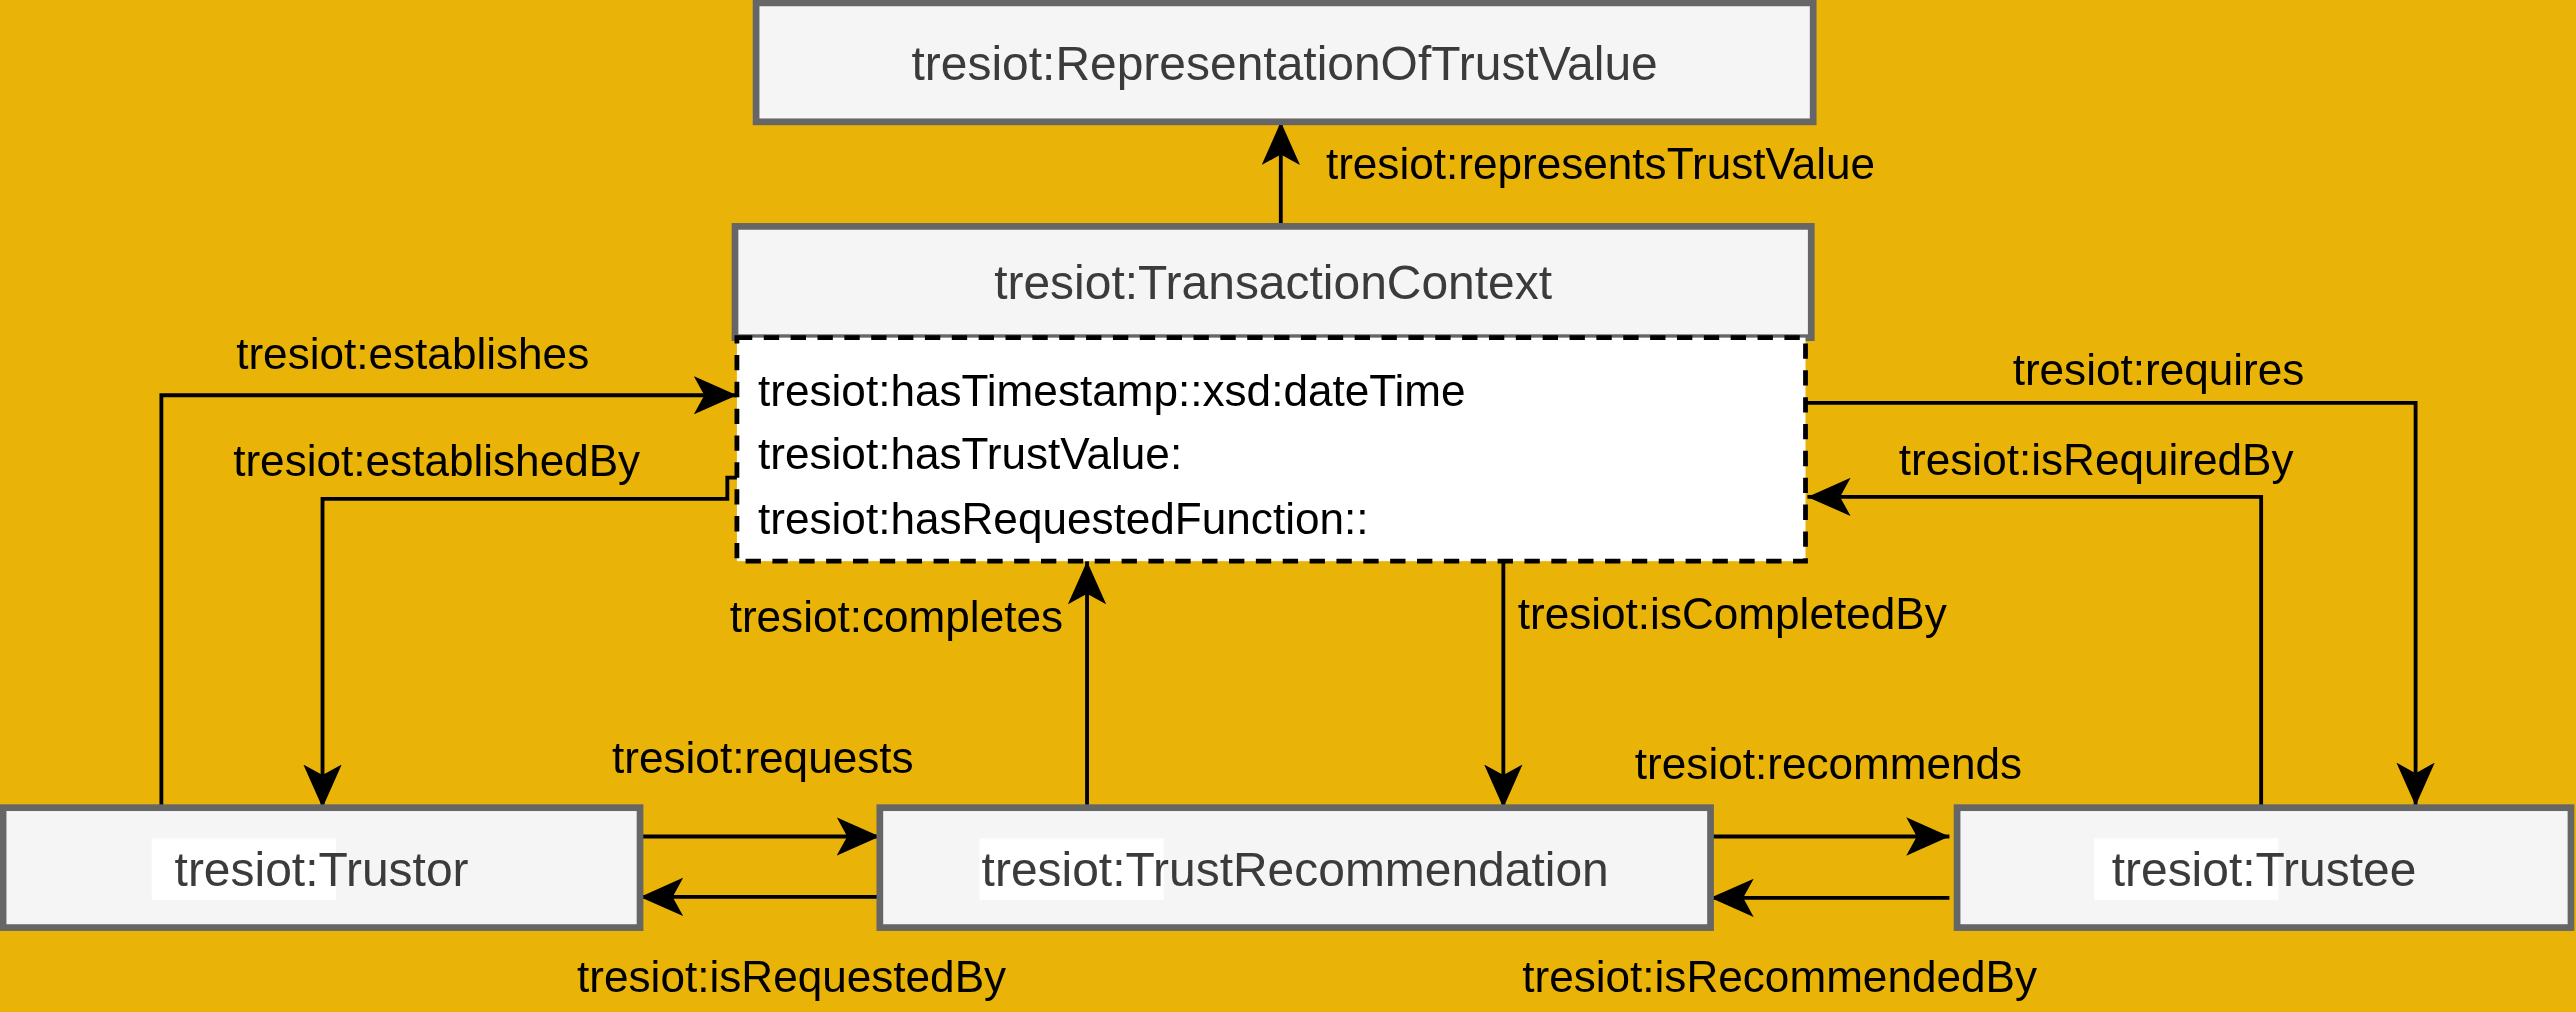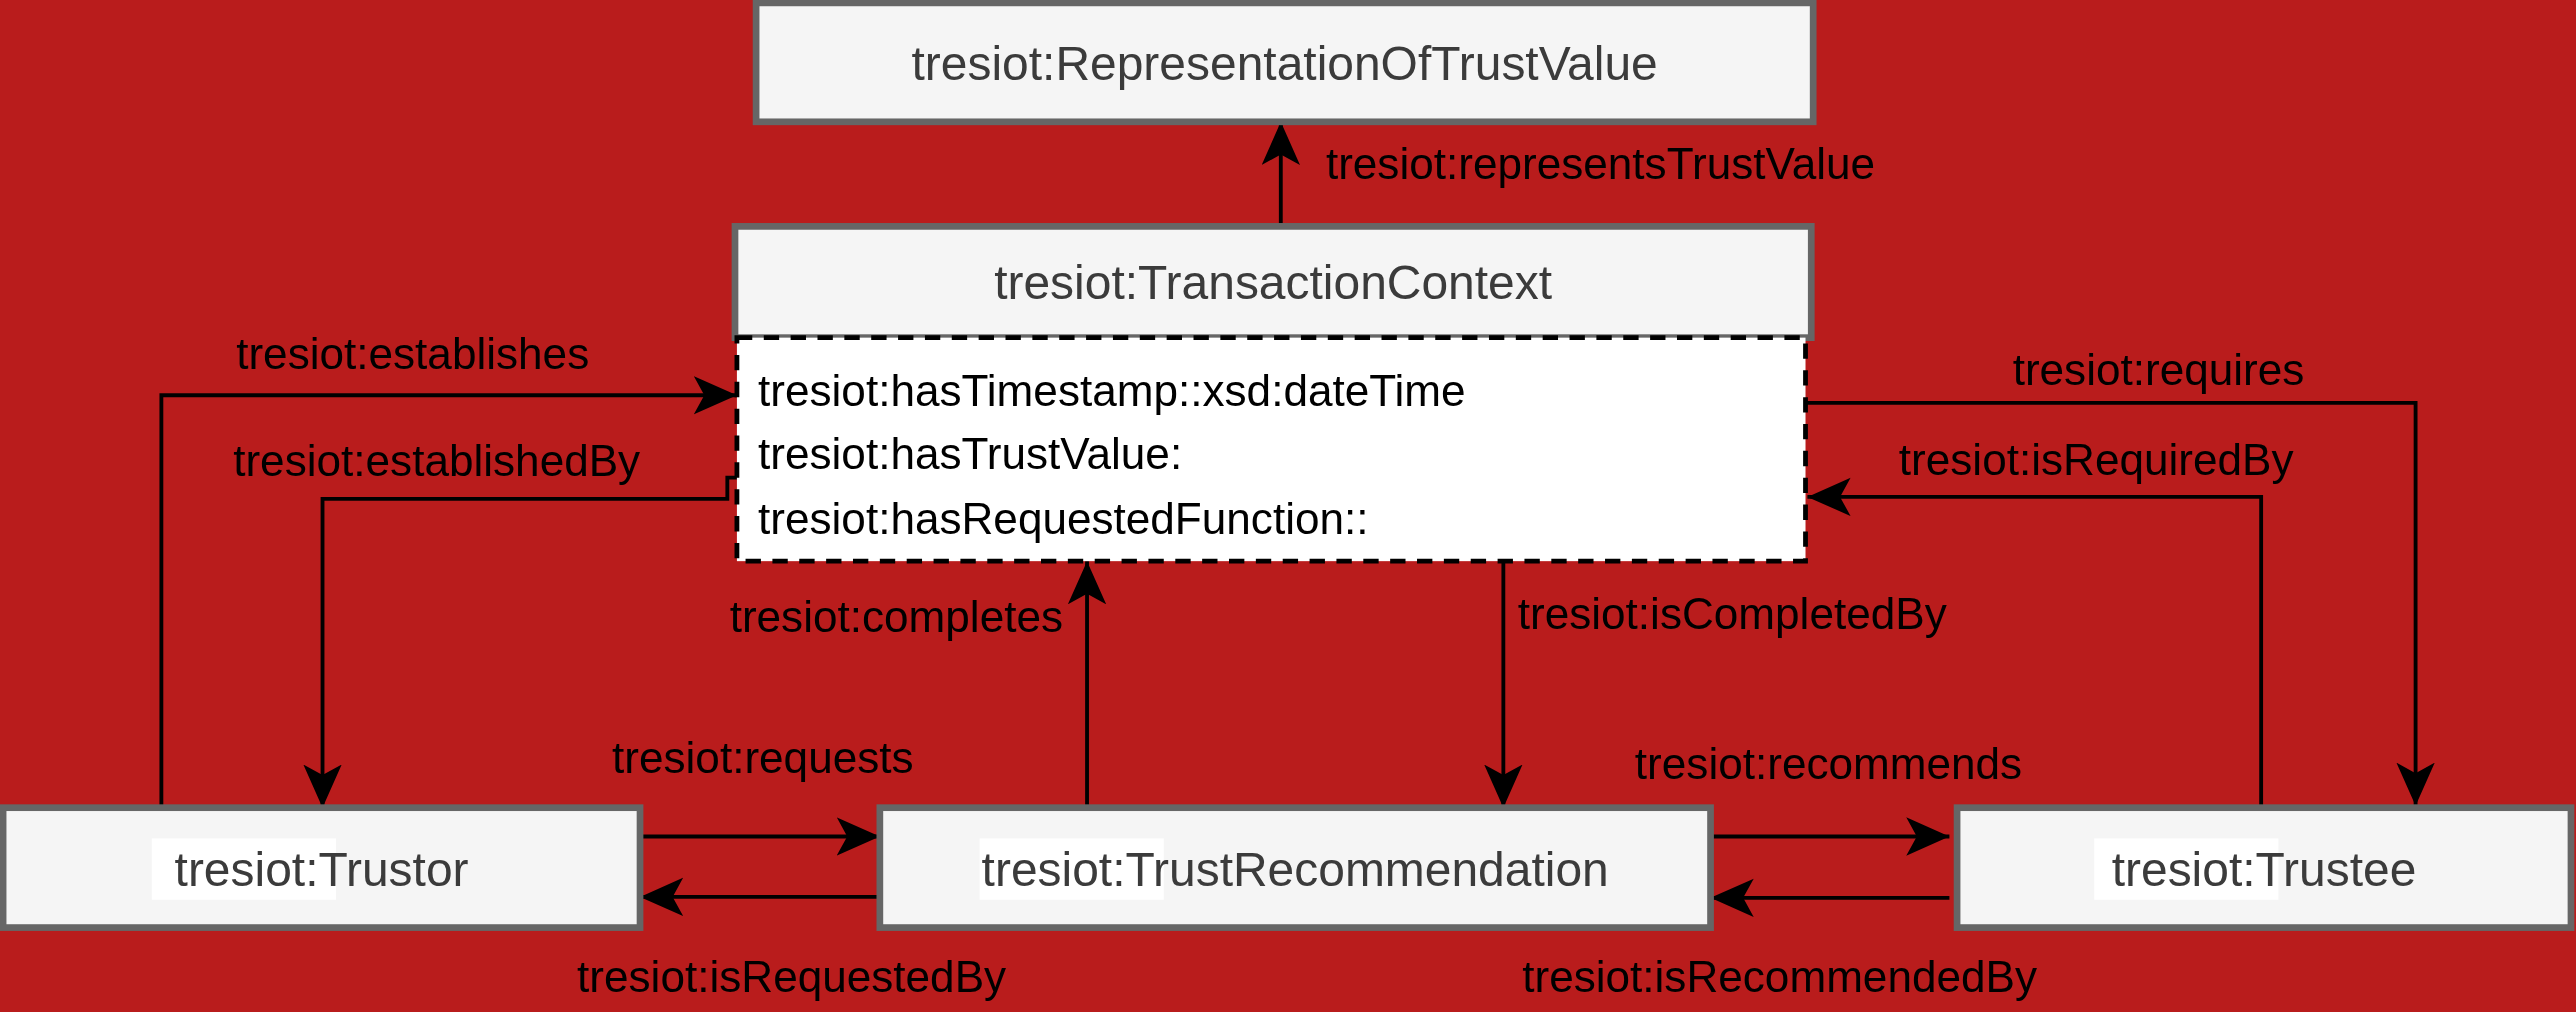--- a/index.html
+++ b/index.html
@@ -11,21 +11,21 @@
     --edge-label-text: #000000;
   }
   html, body {
     margin: 0;
     padding: 0;
     background: #ffffff;
   }
   .canvas-wrap {
     width: 2576px;
     height: 1012px;
-    background: #b91c1c;
+    background: #eab308;
   }
   svg {
     display: block;
   }
   text {
     font-family: "Liberation Sans", sans-serif;
   }
   .node {
     fill: var(--node-fill);
     stroke: var(--node-border);

